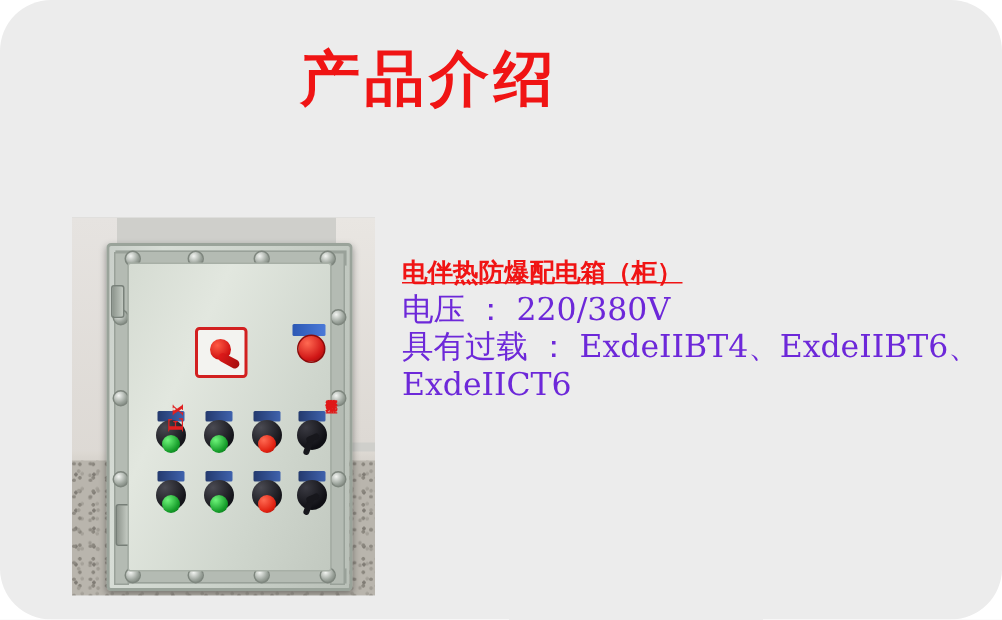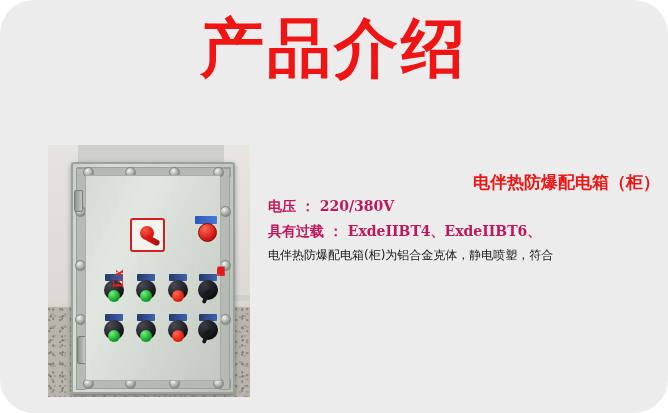--- a/index.html
+++ b/index.html
@@ -2,22 +2,22 @@
 <html><head>
 <meta charset="utf-8">
 <style>
   html,body{margin:0;padding:0;background:#ffffff;}
   body{width:668px;height:413px;overflow:hidden;font-family:"Liberation Sans","DejaVu Sans",sans-serif;}
 
   #page{position:relative;width:668px;height:413px;background:#ececec;border-radius:34px;overflow:hidden;}
 
   
   #header{position:absolute;left:0;top:0;width:668px;height:145px;}
-  #main-title{position:absolute;left:200px;top:24px;font-family:Liberation Mono, monospace;
-    font-size:64px;line-height:58px;font-weight:700;color:#f01414;letter-spacing:3px;white-space:nowrap;}
+  #main-title{position:absolute;left:200px;top:24px;font-family:Liberation Serif, serif;
+    font-size:40px;line-height:58px;font-weight:700;color:#f01414;letter-spacing:3px;white-space:nowrap;}
   #sub-title{position:absolute;left:218px;top:112px;font-family:"DejaVu Sans Mono","Liberation Mono",monospace;
     font-size:14px;line-height:18px;font-weight:700;color:#1b1b1b;letter-spacing:2.2px;white-space:nowrap;}
 
   
   #photo{position:absolute;left:48px;top:145px;width:202px;height:252px;overflow:hidden;background:#cfcfcb;}
   .ph-wallL{position:absolute;left:0;top:0;width:30px;height:175px;background:linear-gradient(180deg,#e6e3e0,#dcd8d3);}
   .ph-wallR{position:absolute;right:0;top:0;width:26px;height:150px;background:linear-gradient(180deg,#e9e6e2,#ddd9d4);}
   .ph-ground{position:absolute;left:0;bottom:0;width:202px;height:90px;
     background:#b9b5ad;
     background-image:radial-gradient(circle at 12% 20%,#8e8a82 1px,transparent 1.4px),
@@ -66,23 +66,23 @@
   .knobctl .stem2{position:absolute;left:6px;top:10px;width:9px;height:4px;background:#17171c;border-radius:2px;transform:rotate(-24deg);}
 
   .exmark{position:absolute;left:24px;top:112px;font-size:15px;font-weight:700;color:#e02020;
     transform:rotate(-90deg);transform-origin:0 0;font-family:"Liberation Serif",serif;letter-spacing:1px;}
   .warnv{position:absolute;right:8px;top:96px;width:11px;font-size:8px;line-height:9px;color:#e01818;
     font-weight:700;writing-mode:vertical-rl;text-orientation:upright;letter-spacing:0px;}
 
   
   #info{position:absolute;left:268px;top:170px;width:392px;}
   #prod-name{font-family:"DejaVu Serif","Liberation Serif",serif;font-size:17px;line-height:24px;
-    font-weight:700;color:#f01414;text-align:right;white-space:nowrap;}
-  .spec{font-family:"DejaVu Serif","Liberation Serif",serif;font-size:14px;line-height:25px;
-    color:#be185d;font-weight:700;}
+    font-weight:700;color:#f01414;text-align:left;white-space:nowrap;text-decoration:underline;}
+  .spec{font-family:"DejaVu Serif","Liberation Serif",serif;font-size:21px;line-height:25px;
+    color:#6d28d9;font-weight:400;}
   #desc{margin-top:3px;font-family:"DejaVu Sans","Liberation Sans",sans-serif;font-size:12px;
     line-height:16.5px;color:#181818;}
   #desc div{white-space:nowrap;}
 </style>
 </head>
 <body>
 
 <div id="page">
 
   <div id="header">
@@ -183,18 +183,18 @@
       </div>
 
       <div class="warnv">严禁带电开盖</div>
     </div>
   </div>
 
   <div id="info">
     <div id="prod-name">电伴热防爆配电箱（柜）</div>
     <div class="spec">电压 ： 220/380V</div>
     <div class="spec">具有过载 ： ExdeIIBT4、ExdeIIBT6、</div>
+    <div class="spec">ExdeIICT6</div>
     <div id="desc">
-      <div>电伴热防爆配电箱(柜)为铝合金克体，静电喷塑，符合</div>
     </div>
   </div>
 
 </div>
 
 </body></html>

